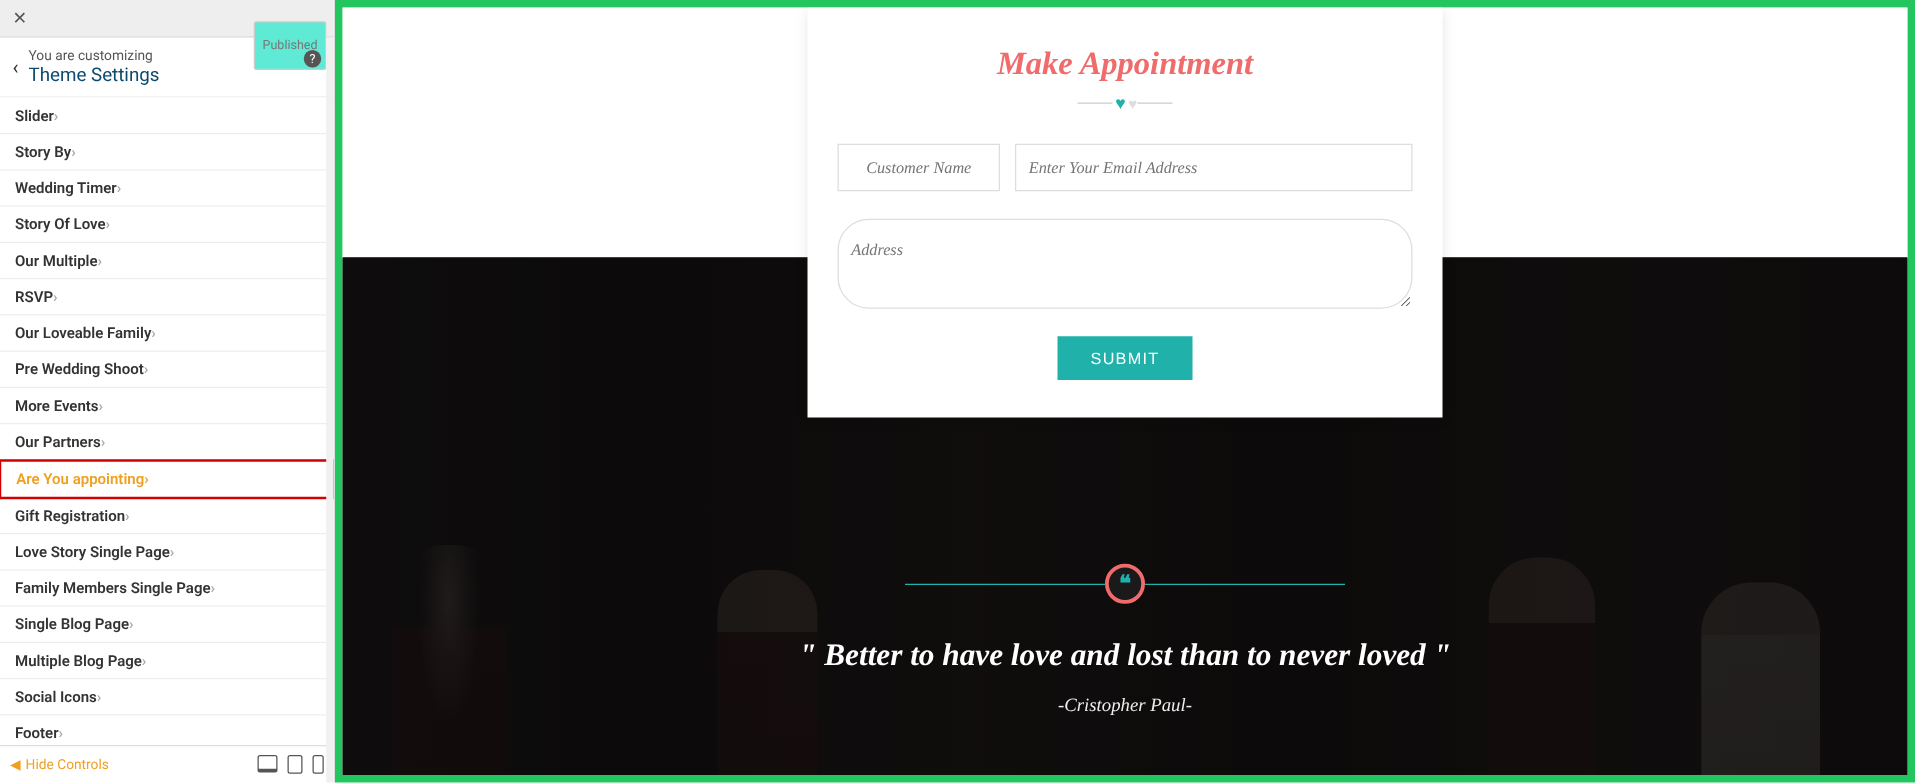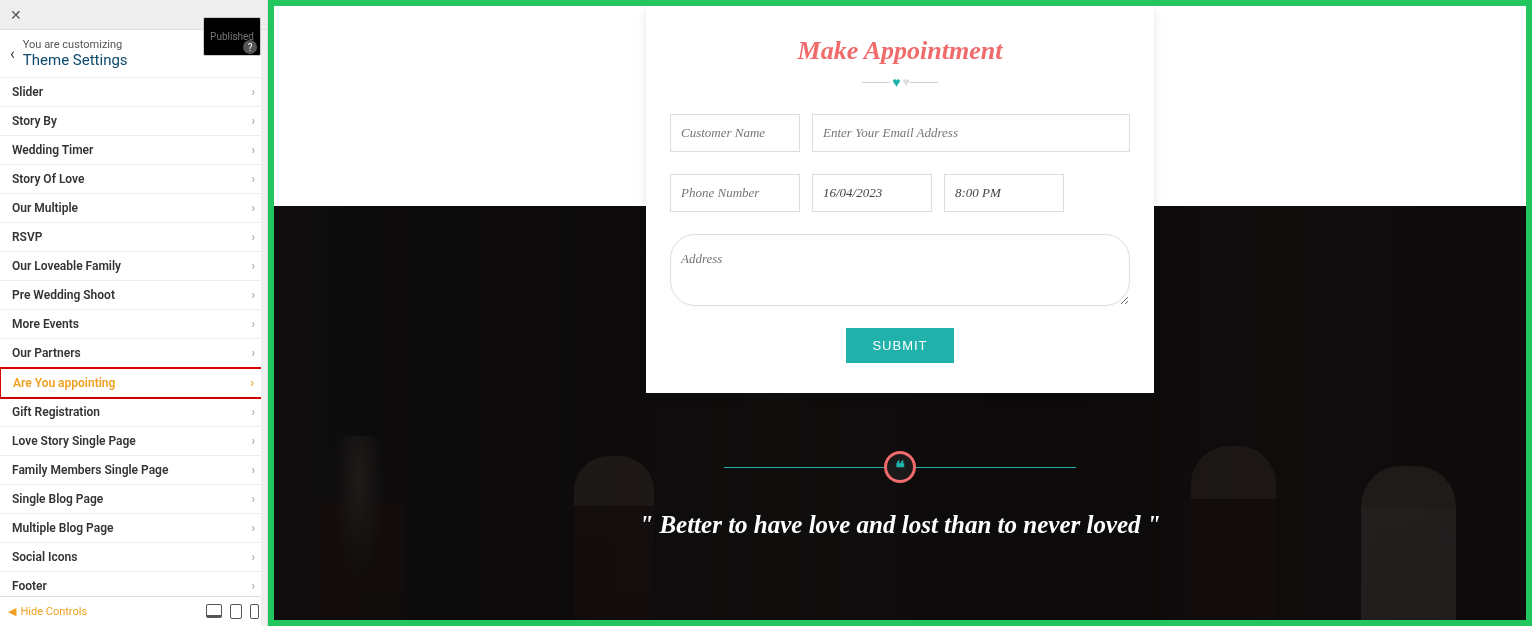--- a/index.html
+++ b/index.html
@@ -1,29 +1,29 @@
 <!DOCTYPE html>
 <html><head>
 <meta charset="utf-8">
 <style>
 * { margin: 0; padding: 0; box-sizing: border-box; }
 body { font-family: -apple-system, BlinkMacSystemFont, "Segoe UI", Roboto, sans-serif; font-size: 13px; color: #333; }
 .app { display: flex; height: 626px; width: 1532px; overflow: hidden; }
 .sidebar { width: 268px; background: #fff; border-right: 1px solid #ddd; display: flex; flex-direction: column; position: relative; }
 .sidebar-top { height: 30px; background: #eee; border-bottom: 1px solid #ddd; display: flex; align-items: center; justify-content: space-between; padding: 0 6px; }
 .close-x { font-size: 14px; color: #555; cursor: pointer; padding: 0 4px; }
-.pub-badge { font-size: 10px; color: #777; border: 1px solid #ccc; padding: 13px 6px; border-radius: 2px; background: #000000; margin-top: 44px; }
+.pub-badge { font-size: 10px; color: #777; border: 1px solid #ccc; padding: 13px 6px; border-radius: 2px; background: #5eead4; margin-top: 44px; }
 .sidebar-header { display: flex; align-items: center; padding: 8px 10px; border-bottom: 1px solid #eee; position: relative; }
 .back-arrow { font-size: 16px; color: #333; margin-right: 8px; cursor: pointer; }
 .header-txt { flex: 1; }
 .header-small { font-size: 11px; color: #555; }
 .header-big { font-size: 15px; color: #0c4a6e; }
 .help-icon { width: 14px; height: 14px; border-radius: 50%; background: #555; color: #fff; font-size: 10px; display: flex; align-items: center; justify-content: center; position: absolute; right: 10px; top: 10px; }
 .menu { flex: 1; overflow-y: auto; }
-.menu-item { display: flex; align-items: center; justify-content: space-between; padding: 7px 12px; border-bottom: 1px solid #eee; cursor: pointer; font-size: 12px; color: #333; font-weight: 600; }
+.menu-item { display: flex; align-items: center; justify-content: flex-start; padding: 7px 12px; border-bottom: 1px solid #eee; cursor: pointer; font-size: 12px; color: #333; font-weight: 600; }
 .menu-item .chev { color: #aaa; font-size: 12px; }
 .menu-item.active { color: #f0a020; border: 2px solid #d40000; margin: -1px; }
 .menu-item.active .chev { color: #f0a020; }
 .sidebar-footer { height: 30px; border-top: 1px solid #ddd; display: flex; align-items: center; justify-content: space-between; padding: 0 8px; background: #fff; }
 .hide-ctrls { color: #f0a020; font-size: 11px; display: flex; align-items: center; gap: 4px; cursor: pointer; }
 .device-icons { display: flex; gap: 8px; }
 .dev-icon { width: 16px; height: 14px; border: 1px solid #555; border-radius: 2px; cursor: pointer; }
 .dev-icon.desktop { border-bottom: 3px solid #555; }
 .dev-icon.tablet { width: 12px; height: 15px; }
 .dev-icon.mobile { width: 9px; height: 15px; }
@@ -37,21 +37,21 @@
 .dark-overlay { position: absolute; inset: 0; background: rgba(0,0,0,0.6); }
 
 .form-card { position: absolute; top: 0; left: 50%; transform: translateX(-50%); width: 508px; background: #fff; padding: 30px 24px 30px; box-shadow: 0 2px 10px rgba(0,0,0,0.1); z-index: 10; }
 .form-title { text-align: center; font-family: cursive; font-style: italic; font-size: 26px; color: #f06b6b; margin-bottom: 8px; font-weight: 600; }
 .heart-divider { display: flex; align-items: center; justify-content: center; margin-bottom: 24px; }
 .heart-divider .line { width: 28px; height: 1px; background: #ccc; }
 .heart-divider .heart { color: #20b2aa; font-size: 14px; margin: 0 2px; }
 .heart-divider .heart2 { color: #ddd; font-size: 12px; }
 .form-row { display: flex; gap: 12px; margin-bottom: 22px; }
 .form-input { border: 1px solid #ddd; padding: 10px 10px; font-size: 13px; font-style: italic; font-family: Georgia, serif; color: #444; background: #fff; }
-.f-name { width: 130px; }
+.f-name { width: 130px; text-align: center; }
 .f-email { flex: 1; }
 .f-phone { width: 130px; }
 .f-date { width: 120px; }
 .f-time { width: 120px; }
 .f-addr { width: 100%; height: 72px; padding-top: 16px; border-radius: 25px; }
 .submit-row { text-align: center; margin-top: 4px; }
 .submit-btn { background: #20b2aa; color: #fff; border: none; padding: 10px 26px; font-size: 13px; letter-spacing: 1px; cursor: pointer; font-weight: 500; }
 
 .testimonial { position: absolute; top: 445px; left: 0; right: 0; text-align: center; z-index: 5; }
 .quote-icon-wrap { display: flex; align-items: center; justify-content: center; margin-bottom: 28px; }
@@ -193,37 +193,33 @@
           <span class="line"></span>
           <span class="heart">♥</span>
           <span class="heart2">♥</span>
           <span class="line"></span>
         </div>
         <div class="form-row">
           <input class="form-input f-name" placeholder="Customer Name" style="">
           <input class="form-input f-email" placeholder="Enter Your Email Address" style="">
         </div>
         <div class="form-row">
-          <input class="form-input f-phone" placeholder="Phone Number" style="">
-          <input class="form-input f-date" value="16/04/2023" style="">
-          <input class="form-input f-time" value="8:00 PM" style="">
-        </div>
-        <div class="form-row">
           <textarea class="form-input f-addr" placeholder="Address" style=""></textarea>
         </div>
         <div class="submit-row">
           <button class="submit-btn">SUBMIT</button>
         </div>
       </div>
 
       <div class="testimonial">
         <div class="quote-icon-wrap">
           <span class="quote-line"></span>
           <span class="quote-circle">
               <span class="quote-mark">❝</span>
             </span>
           <span class="quote-line"></span>
         </div>
         <div class="quote-text">" Better to have love and lost than to never loved "</div>
+        <div class="quote-author">-Cristopher Paul-</div>
       </div>
     </div>
   </div>
 </div>
 
 </body></html>

